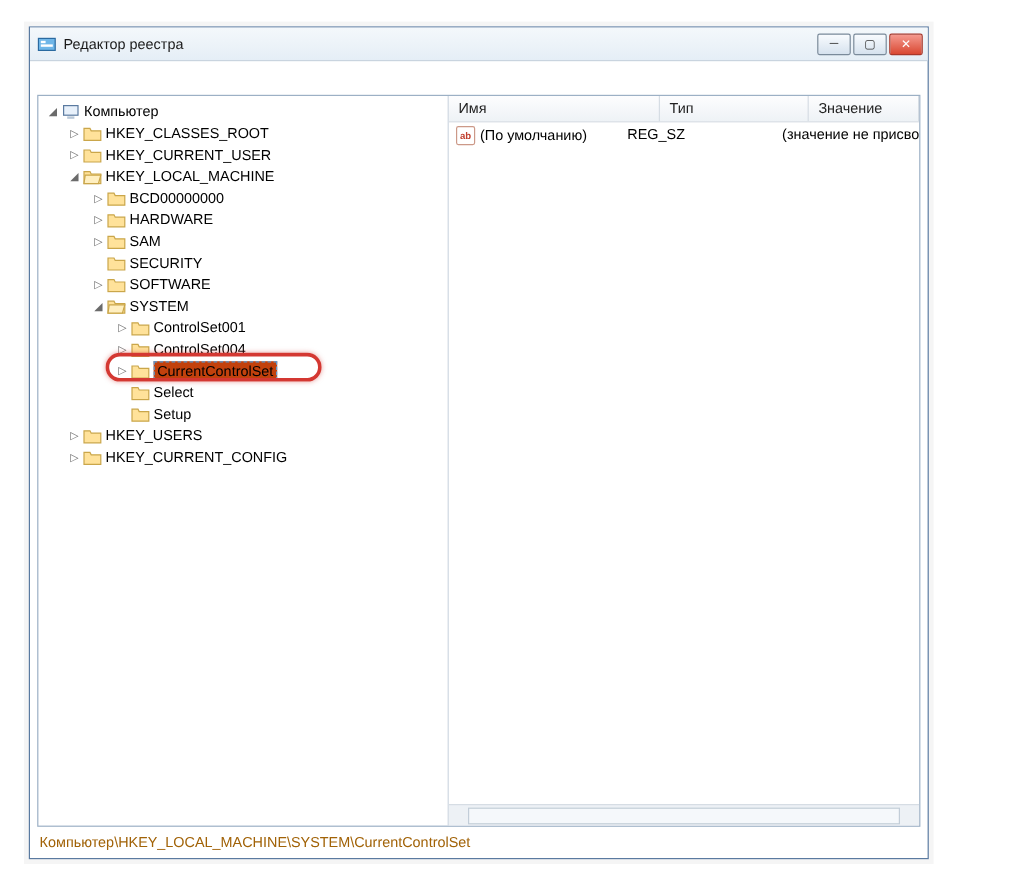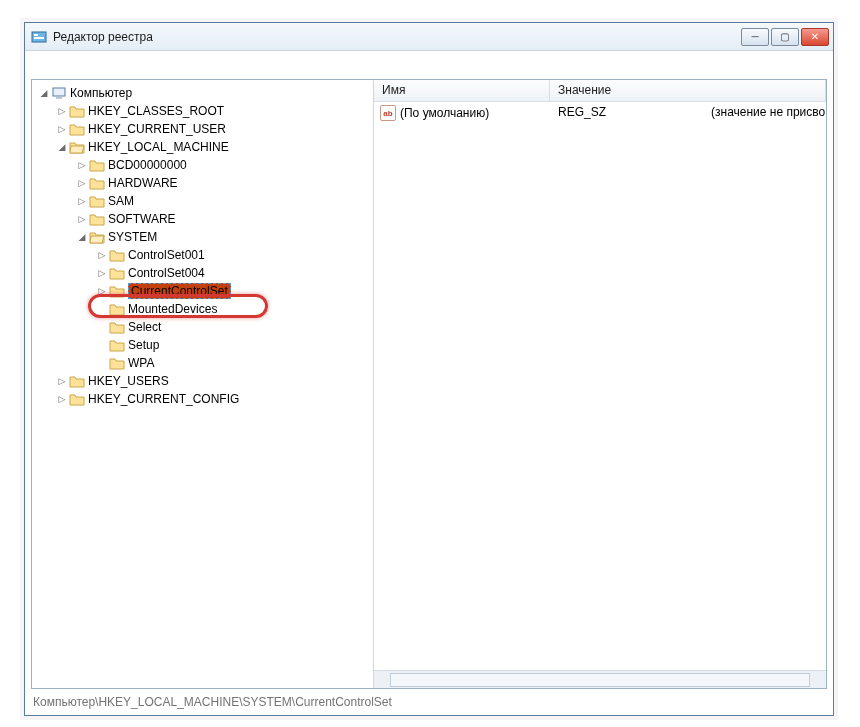--- a/index.html
+++ b/index.html
@@ -8,21 +8,21 @@
     font-family: "Segoe UI", Tahoma, sans-serif;
     font-size: 12px;
     background: #fff;
     width: 860px;
     height: 727px;
     overflow: hidden;
   }
   .outer {
     position: absolute;
     left: 24px; top: 22px;
-    width: 810px; height: 694px;
+    width: 750px; height: 694px;
     border: 1px solid #5a7aa0;
     background: #fff;
     box-shadow: 0 0 0 4px rgba(0,0,0,0.04);
   }
   .titlebar {
     height: 28px;
     background: linear-gradient(#f4f8fb,#e5eef6);
     border-bottom: 1px solid #c9d4df;
     display: flex;
     align-items: center;
@@ -106,21 +106,21 @@
     height:18px;border-top:1px solid #d6dde4;
     background:#edf1f5;
     margin-top:auto;
     display:flex;align-items:center;justify-content:center;
   }
   .hscroll .track{
     flex:1;height:14px;margin:0 16px;border:1px solid #c2cdd8;background:#f5f8fb;position:relative;
   }
   .statusbar{
     position:absolute;left:6px;right:6px;bottom:4px;height:18px;
-    font-size:12px;color:#737373;padding:2px 2px;
+    font-size:12px;color:#a16207;padding:2px 2px;
   }
   
   .trow{
     display:flex;align-items:center;height:18px;
     white-space:nowrap;
     cursor:default;
   }
   .exp{
     width:12px;text-align:center;color:#6b6b6b;font-size:9px;
     user-select:none;
@@ -229,20 +229,29 @@
       <div class="trow" style="padding-left:42px">
         <span class="exp">▷</span>
         <span class="fold">
             <svg width="16" height="14">
               <path d="M1 3h5l1 2h8v8H1z" fill="#ffe29a" stroke="#caa64a"></path>
             </svg>
           </span>
         <span class="lbl">SAM</span>
       </div>
       <div class="trow" style="padding-left:42px">
+        <span class="exp"></span>
+        <span class="fold">
+            <svg width="16" height="14">
+              <path d="M1 3h5l1 2h8v8H1z" fill="#ffe29a" stroke="#caa64a"></path>
+            </svg>
+          </span>
+        <span class="lbl">SECURITY</span>
+      </div>
+      <div class="trow" style="padding-left:42px">
         <span class="exp">▷</span>
         <span class="fold">
             <svg width="16" height="14">
               <path d="M1 3h5l1 2h8v8H1z" fill="#ffe29a" stroke="#caa64a"></path>
             </svg>
           </span>
         <span class="lbl">SOFTWARE</span>
       </div>
       <div class="trow" style="padding-left:42px">
         <span class="exp">◢</span>
@@ -282,48 +291,30 @@
           </span>
         <span class="lbl">CurrentControlSet</span>
       </div>
       <div class="trow" style="padding-left:62px">
         <span class="exp"></span>
         <span class="fold">
             <svg width="16" height="14">
               <path d="M1 3h5l1 2h8v8H1z" fill="#ffe29a" stroke="#caa64a"></path>
             </svg>
           </span>
-        <span class="lbl">MountedDevices</span>
+        <span class="lbl">Select</span>
       </div>
       <div class="trow" style="padding-left:62px">
         <span class="exp"></span>
         <span class="fold">
             <svg width="16" height="14">
               <path d="M1 3h5l1 2h8v8H1z" fill="#ffe29a" stroke="#caa64a"></path>
             </svg>
           </span>
-        <span class="lbl">Select</span>
-      </div>
-      <div class="trow" style="padding-left:62px">
-        <span class="exp"></span>
-        <span class="fold">
-            <svg width="16" height="14">
-              <path d="M1 3h5l1 2h8v8H1z" fill="#ffe29a" stroke="#caa64a"></path>
-            </svg>
-          </span>
         <span class="lbl">Setup</span>
-      </div>
-      <div class="trow" style="padding-left:62px">
-        <span class="exp"></span>
-        <span class="fold">
-            <svg width="16" height="14">
-              <path d="M1 3h5l1 2h8v8H1z" fill="#ffe29a" stroke="#caa64a"></path>
-            </svg>
-          </span>
-        <span class="lbl">WPA</span>
       </div>
 
       <div class="trow" style="padding-left:22px">
         <span class="exp">▷</span>
         <span class="fold">
             <svg width="16" height="14">
               <path d="M1 3h5l1 2h8v8H1z" fill="#ffe29a" stroke="#caa64a"></path>
             </svg>
           </span>
         <span class="lbl">HKEY_USERS</span>
@@ -337,20 +328,21 @@
           </span>
         <span class="lbl">HKEY_CURRENT_CONFIG</span>
       </div>
 
       <div class="callout" style="left:56px;top:214px;width:180px;height:24px"></div>
     </div>
 
     <div class="listpane">
       <div class="listheader">
         <div class="colh name">Имя</div>
+        <div class="colh type">Тип</div>
         <div class="colh val">Значение</div>
       </div>
       <div class="listrow">
         <div class="c1">
           <span class="ab-icon">ab</span>
           <span>(По умолчанию)</span>
         </div>
         <div class="c2">REG_SZ</div>
         <div class="c3">(значение не присво</div>
       </div>

